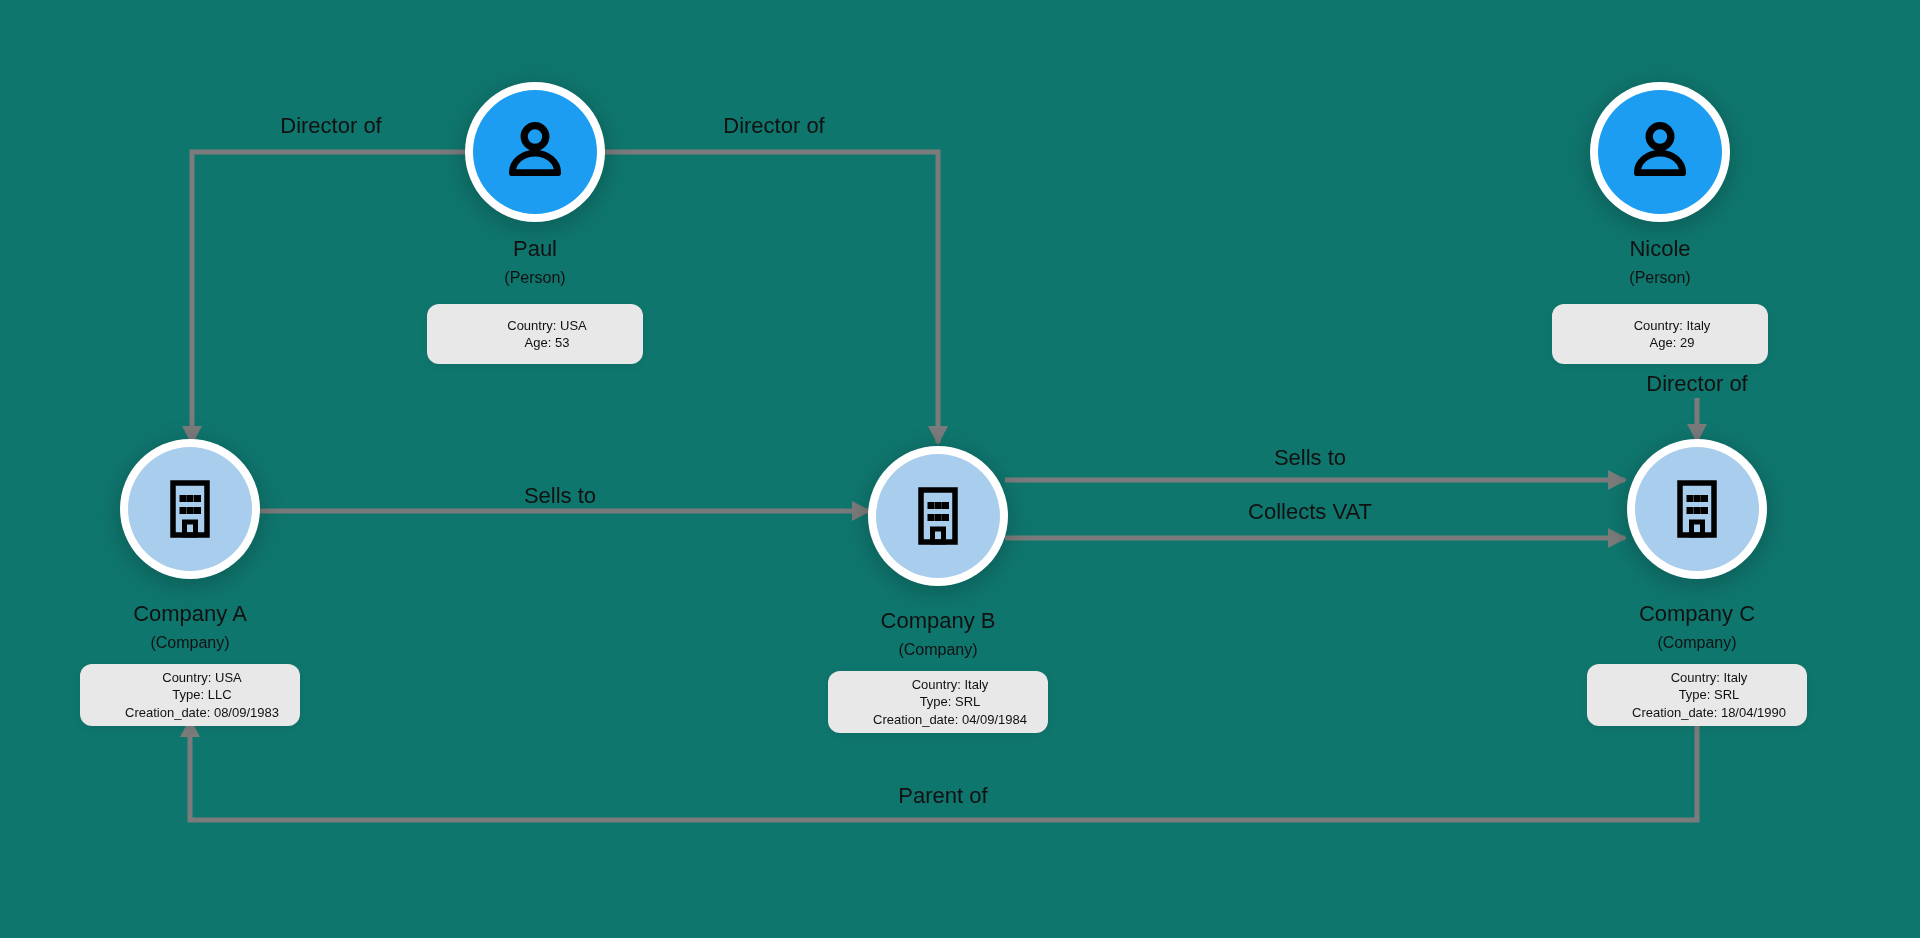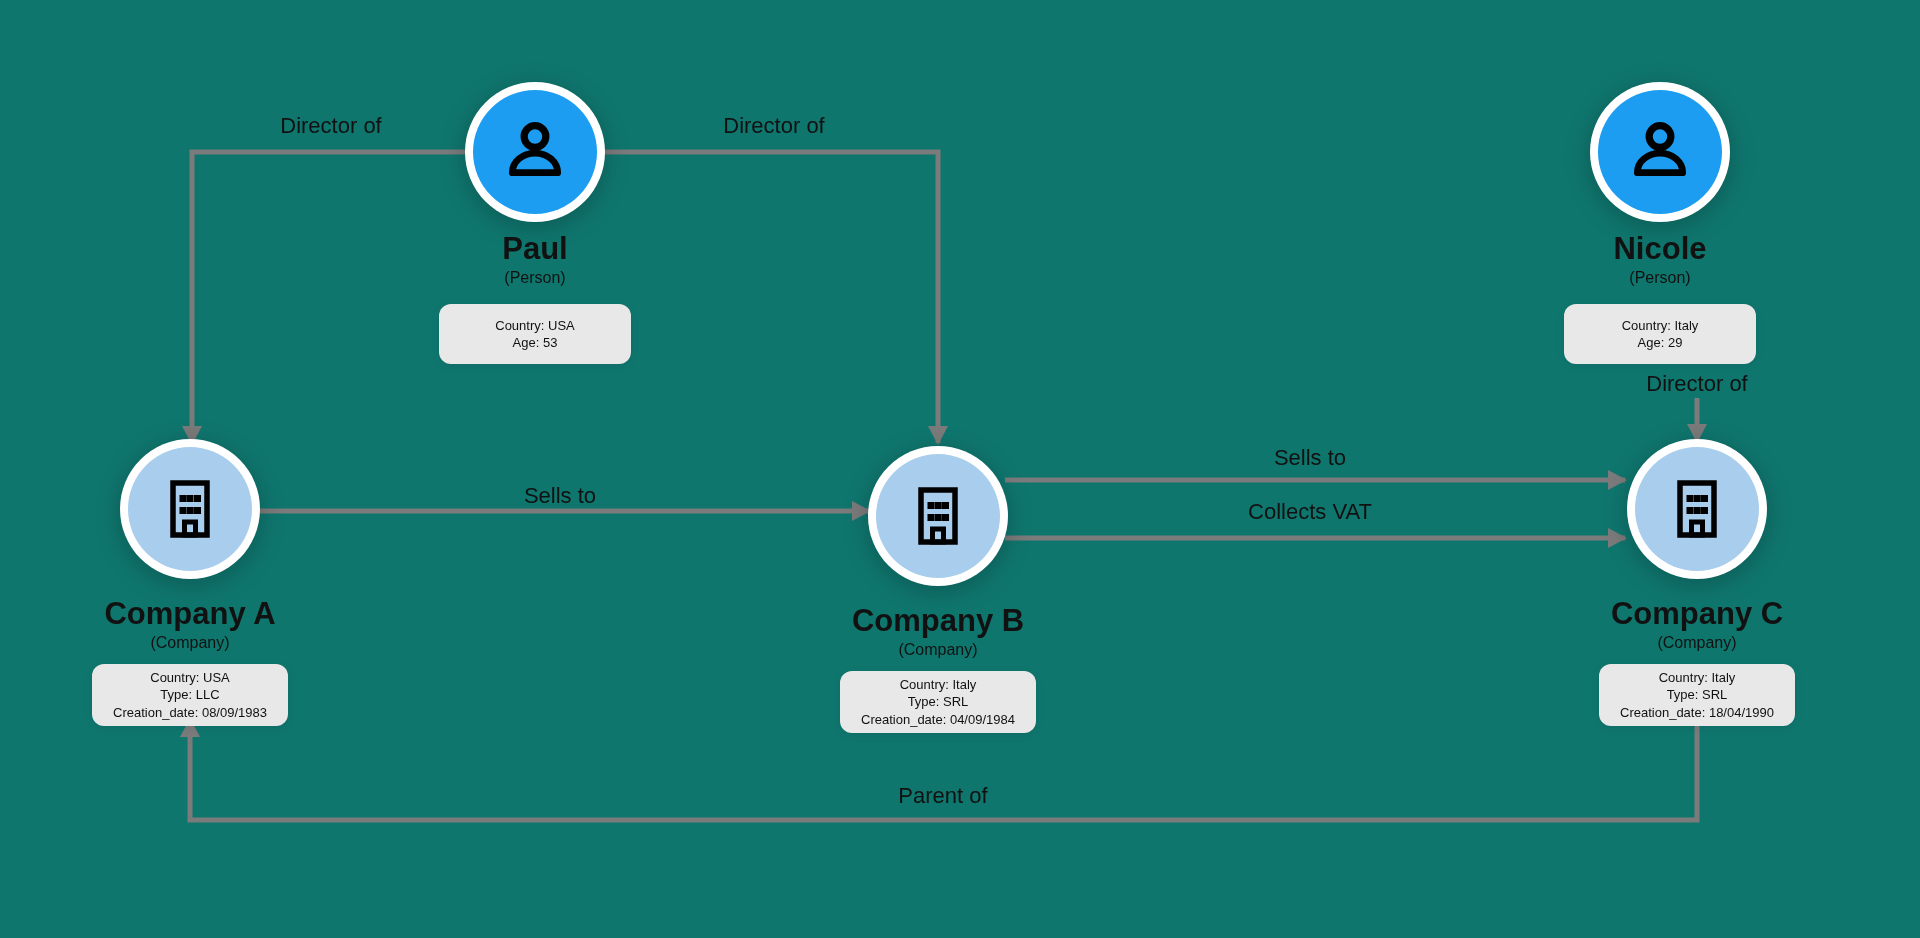--- a/index.html
+++ b/index.html
@@ -30,29 +30,30 @@
     width:140px;height:140px;border-radius:50%;background:#ffffff;
     display:flex;align-items:center;justify-content:center;
     box-shadow:0 5px 26px rgba(0,0,0,0.24);
   }
   .disc{
     width:124px;height:124px;border-radius:50%;
     display:flex;align-items:center;justify-content:center;
   }
   .person .disc{background:var(--person-fill);}
   .company .disc{background:var(--company-fill);}
-  .name{font-weight:bold;font-size:31px;line-height:30px;}
+  .name{font-weight:normal;font-size:22px;line-height:30px;}
   .type{font-size:16px;line-height:28px;}
   .person .name{margin-top:12px;}
   .company .name{margin-top:20px;}
   .attrs{
     background:var(--box-fill);border-radius:12px;
     font-size:13px;line-height:17.5px;
     display:flex;flex-direction:column;justify-content:center;align-items:center;
     box-shadow:0 2px 8px rgba(0,0,0,0.08);
+    padding-left:24px;
   }
   .person .attrs{width:192px;height:60px;margin-top:12px;}
   .company .attrs{width:196px;height:62px;margin-top:7px;}
 
   .edge-label{
     position:absolute;font-size:22px;line-height:28px;
     transform:translateX(-50%);white-space:nowrap;color:var(--text-color);
   }
 </style>
 </head>

